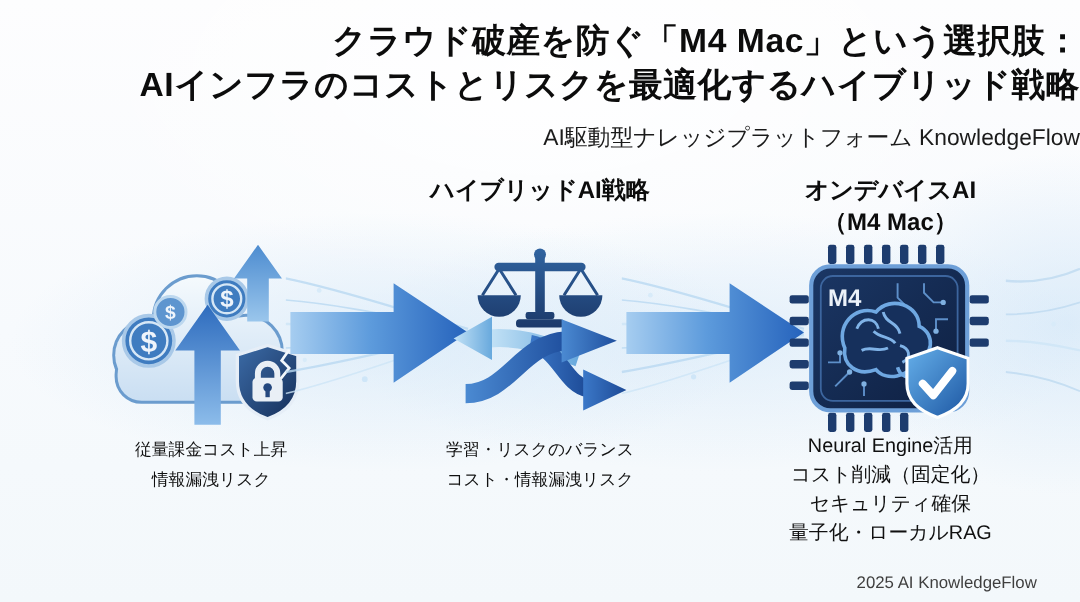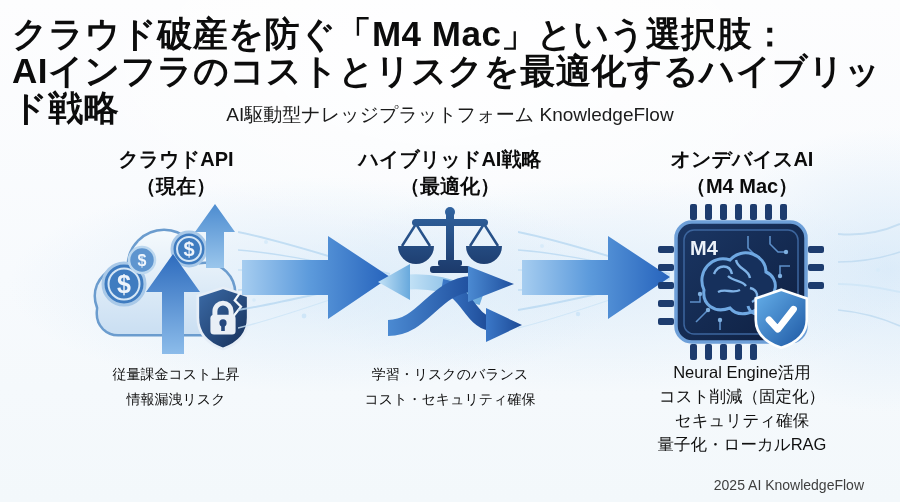--- a/index.html
+++ b/index.html
@@ -6,23 +6,23 @@
   .slide{
     position:relative;width:900px;height:502px;overflow:hidden;
     font-family:"Liberation Sans","DejaVu Sans",sans-serif;color:#0d0d0d;
     background:
       radial-gradient(ellipse 430px 150px at 318px 285px, rgba(205,228,247,.55), rgba(205,228,247,0) 72%),
       radial-gradient(ellipse 430px 150px at 598px 285px, rgba(205,228,247,.50), rgba(205,228,247,0) 72%),
       radial-gradient(ellipse 260px 190px at 890px 270px, rgba(198,224,246,.55), rgba(198,224,246,0) 75%),
       radial-gradient(ellipse 500px 240px at 450px 60px, rgba(255,255,255,.9), rgba(255,255,255,0) 80%),
       linear-gradient(180deg,#fdfdfe 0%,#f7fafd 55%,#f3f8fb 100%);
   }
-  .title{position:absolute;left:12px;right:0;top:15px;text-align:left;
-    font-size:35px;font-weight:bold;line-height:37px;color:#0c0c0c;letter-spacing:.5px;}
-  .subtitle{position:absolute;left:0;right:0;top:102px;text-align:center;
+  .title{position:absolute;left:0;right:0;top:15px;text-align:right;
+    font-size:28px;font-weight:bold;line-height:37px;color:#0c0c0c;letter-spacing:.5px;}
+  .subtitle{position:absolute;left:0;right:0;top:102px;text-align:right;
     font-size:19px;color:#1b1b1b;}
   .col-header{position:absolute;top:146px;width:320px;text-align:center;
     font-size:20px;font-weight:bold;line-height:27px;color:#0c0c0c;}
   .col-notes{position:absolute;top:362px;width:320px;text-align:center;
     font-size:14px;line-height:25px;color:#101010;}
   .col-notes.dense{top:360px;line-height:24px;font-size:16.5px;}
   .c1{left:16px;} .c2{left:290px;} .c3{left:582px;}
   .gfx{position:absolute;}
   .footer{position:absolute;right:36px;bottom:9px;font-size:14px;color:#3f3f3f;}
 </style>
@@ -30,27 +30,22 @@
 <body>
 
 <div class="slide">
 
   <div class="title">
     <div>クラウド破産を防ぐ「M4 Mac」という選択肢：</div>
     <div>AIインフラのコストとリスクを最適化するハイブリッド戦略</div>
   </div>
   <div class="subtitle">AI駆動型ナレッジプラットフォーム KnowledgeFlow</div>
 
-  <div class="col-header c1">
-    <div>クラウドAPI</div>
-    <div>（現在）</div>
-  </div>
   <div class="col-header c2">
     <div>ハイブリッドAI戦略</div>
-    <div>（最適化）</div>
   </div>
   <div class="col-header c3">
     <div>オンデバイスAI</div>
     <div>（M4 Mac）</div>
   </div>
 
   <svg class="gfx" style="left:62px;top:196px" width="204" height="166" viewBox="0 0 204 166">
     <defs>
       <linearGradient id="cg" gradientUnits="userSpaceOnUse" x1="0" y1="34" x2="0" y2="140">
         <stop offset="0" stop-color="#f5fafd"></stop>
@@ -277,21 +272,21 @@
     </g>
     <circle cx="40" cy="64" r="2" fill="#d8ebf9"></circle>
   </svg>
 
   <div class="col-notes c1">
     <div>従量課金コスト上昇</div>
     <div>情報漏洩リスク</div>
   </div>
   <div class="col-notes c2">
     <div>学習・リスクのバランス</div>
-    <div>コスト・セキュリティ確保</div>
+    <div>コスト・情報漏洩リスク</div>
   </div>
   <div class="col-notes dense c3">
     <div>Neural Engine活用</div>
     <div>コスト削減（固定化）</div>
     <div>セキュリティ確保</div>
     <div>量子化・ローカルRAG</div>
   </div>
 
   <div class="footer">2025 AI KnowledgeFlow</div>
 </div>

